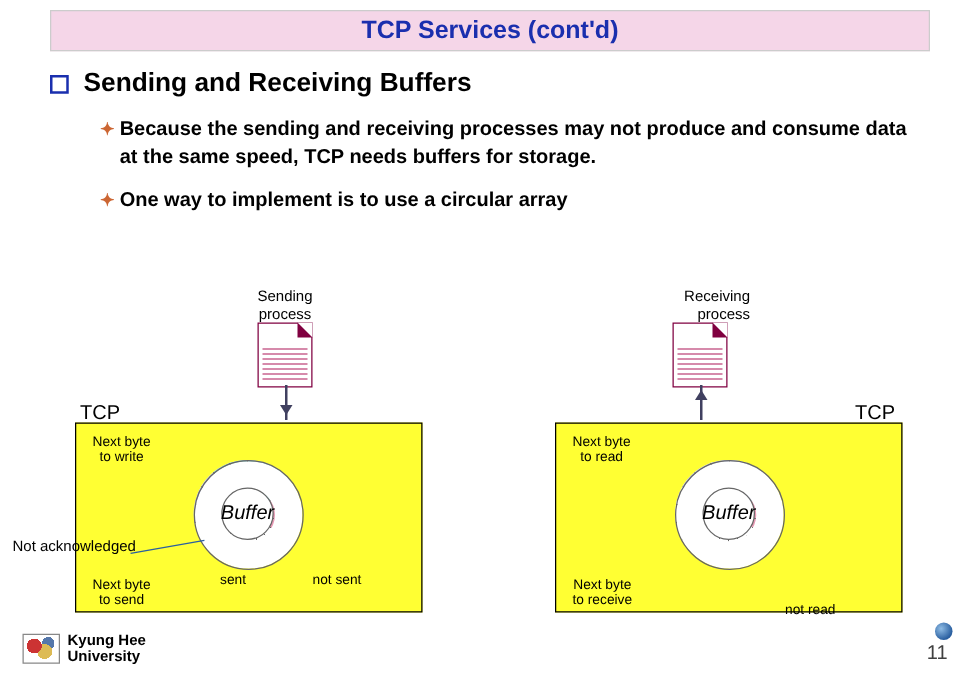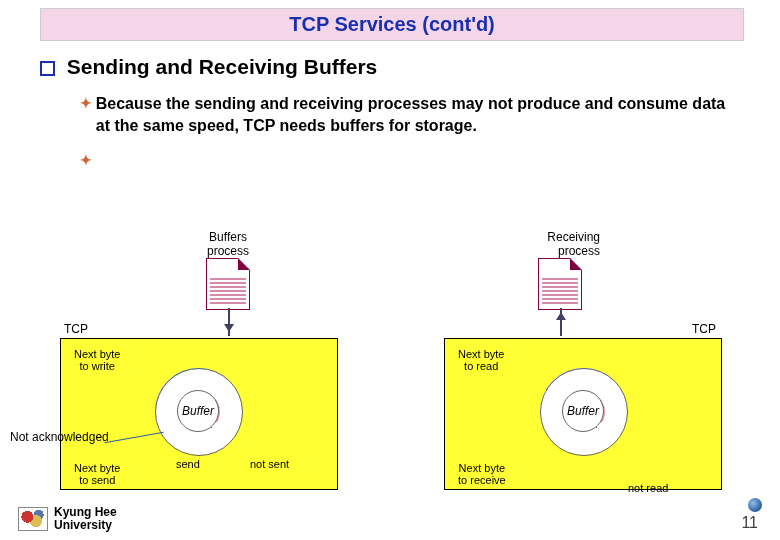--- a/index.html
+++ b/index.html
@@ -53,21 +53,21 @@
     flex-shrink: 0;
     line-height: 1.5;
   }
   .figure {
     position: absolute;
     left: 60px;
     top: 230px;
     width: 660px;
     height: 270px;
   }
-  .tcpLabel { position:absolute; font-size:12px; }
+  .tcpLabel { position:absolute; font-size:16px; }
   .yellowBox {
     position:absolute;
     background: #ffff33;
     border: 1px solid #000;
     width: 276px;
     height: 150px;
   }
   .proc { position:absolute; text-align:center; font-size:12px; width:80px; }
   .procIcon {
     width: 42px; height: 50px;
@@ -105,21 +105,21 @@
     width: 86px; height: 86px;
     border-radius: 50%;
     background: #fff;
     border: 1px solid #666;
     box-shadow: inset 0 0 0 22px #fff;
   }
   .ring-inner{
     position:absolute; width:40px; height:40px; border-radius:50%;
     background:#fff; border:1px solid #666;
     left:22px; top:22px; display:flex; align-items:center; justify-content:center;
-    font-size:12px; font-style:italic;text-align:center;
+    font-size:16px; font-style:italic;text-align:center;
   }
   .seg { position:absolute; width:86px; height:86px; border-radius:50%; }
   .segWhite{ background: conic-gradient(#fff 0 360deg); }
   .seg1a{ background: conic-gradient(from 260deg, #bfc6e0 0 60deg, transparent 60deg 360deg);}
   .seg1b{ background: conic-gradient(from 320deg, #88c8c8 0 100deg, transparent 100deg 360deg);}
   .seg1c{ background: conic-gradient(from 60deg, #e89ab5 0 60deg, transparent 60deg 360deg);}
   .seg2a{ background: conic-gradient(from 300deg, #bfc6e0 0 120deg, transparent 120deg 360deg);}
   .seg2b{ background: conic-gradient(from 60deg, #e89ab5 0 60deg, transparent 60deg 360deg);}
   .ticks{ position:absolute; width:86px; height:86px; border-radius:50%;
     background: repeating-conic-gradient(#666 0 1deg, transparent 1deg 20deg);
@@ -176,26 +176,27 @@
   <span class="sqbullet"></span>
   <span>Sending and Receiving Buffers</span>
 </div>
 
 <div class="body2">
   <span class="starbullet">✦</span>
   <span>Because the sending and receiving processes may not produce and consume data at the same speed, TCP needs buffers for storage.</span>
 </div>
 <div class="body2">
   <span class="starbullet">✦</span>
+  <span>One way to implement is to use a circular array</span>
 </div>
 
 <div class="figure">
 
   <div class="proc" style="left:128px; top:0;">
-    <div style="white-space:pre-line;">Buffers
+    <div style="white-space:pre-line;">Sending
 process</div>
     <div class="procIcon">
         <div class="lines"></div>
       </div>
   </div>
   <div class="proc" style="left:460px; top:0;text-align:right;">
     <div style="white-space:pre-line;">Receiving
 process</div>
     <div class="procIcon">
         <div class="lines"></div>
@@ -227,21 +228,21 @@
     <div class="seg seg2b"></div>
     <div class="ticks"></div>
     <div class="ring" style="background:transparent;"></div>
     <div class="ring-inner">Buffer</div>
   </div>
 
   <div class="annot" style="left:14px; top:118px; white-space:pre-line; text-align:center;">Next byte
 to write</div>
   <div class="annot" style="left:14px; top:232px; white-space:pre-line; text-align:center;">Next byte
 to send</div>
-  <div class="annot" style="left:116px; top:228px;">send</div>
+  <div class="annot" style="left:116px; top:228px;">sent</div>
   <div class="annot" style="left:190px; top:228px;">not sent</div>
 
   <div class="annot" style="left:398px; top:118px; white-space:pre-line; text-align:center;">Next byte
 to read</div>
   <div class="annot" style="left:398px; top:232px; white-space:pre-line; text-align:center;">Next byte
 to receive</div>
   <div class="annot" style="left:568px; top:212px;margin-top:40px;">not read</div>
 
 
 </div>

